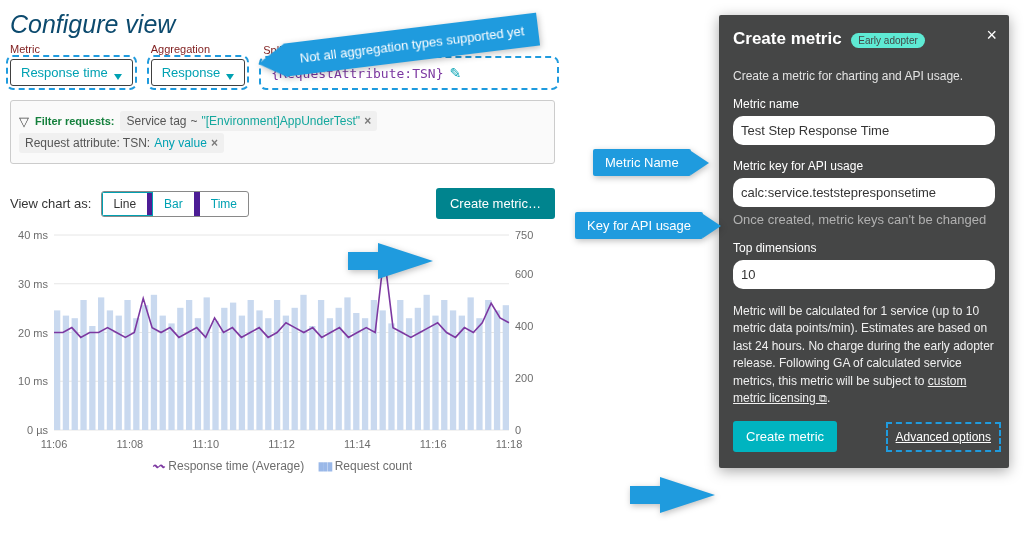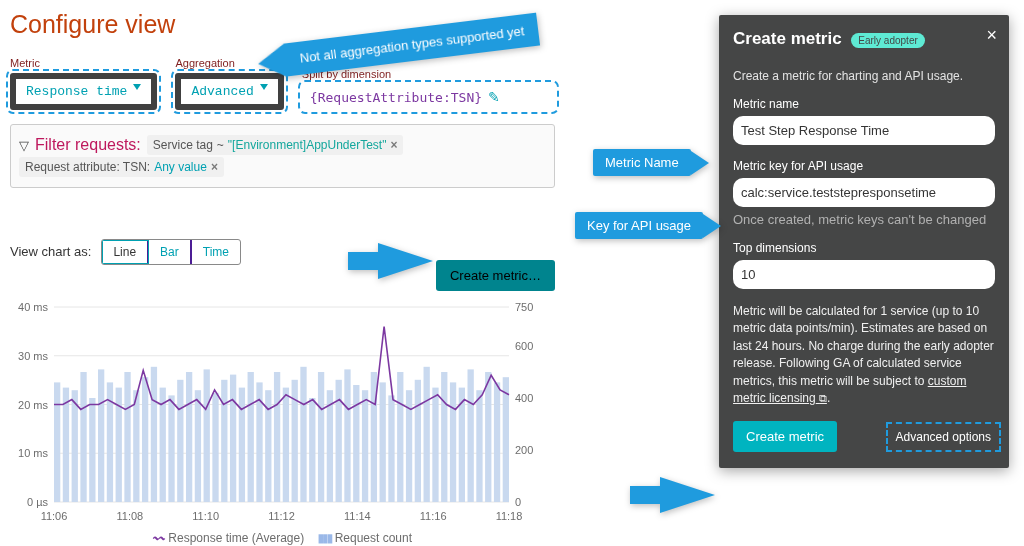--- a/index.html
+++ b/index.html
@@ -1,47 +1,47 @@
 <!DOCTYPE html>
 <html><head>
 <meta charset="utf-8">
 <style>
   * { box-sizing: border-box; margin: 0; padding: 0; }
   body { font-family: -apple-system, BlinkMacSystemFont, "Segoe UI", Arial, sans-serif; font-size: 13px; color: #353535; background: #fff; width: 1024px; height: 546px; position: relative; overflow: hidden; }
 
   
   .left-panel { position: absolute; left: 10px; top: 10px; width: 545px; }
-  .title { font-size: 25px; font-weight: 400; color: #c2410c; margin-bottom: 18px; }
+  .title { font-size: 25px; font-weight: 400; color: #0c4a6e; margin-bottom: 4px; font-style: italic; }
 
   .selectors-row { display: flex; gap: 18px; align-items: flex-end; position: relative; }
   .sel-block { display: flex; flex-direction: column; }
   .sel-label { font-size: 11px; color: #7f1d1d; margin-bottom: 4px; }
-  .dd { border: 6px solid #404040; border-radius: 3px; padding: 5px 10px; display: inline-flex; align-items: flex-start; gap: 6px; background: #fff; cursor: pointer; color: #00a1b2; font-size: 13px; font-family: Liberation Mono, monospace; }
+  .dd { border: 1px solid #404040; border-radius: 3px; padding: 5px 10px; display: inline-flex; align-items: flex-end; gap: 6px; background: #fff; cursor: pointer; color: #00a1b2; font-size: 13px; }
   .dd.hl { outline: 2px dashed #1f9bde; outline-offset: 2px; }
   .chev { width:0; height:0; border-left:4px solid transparent; border-right:4px solid transparent; border-top:6px solid #00a1b2; }
   .split-dim { display:flex; align-items:center; gap:6px; outline:2px dashed #1f9bde; outline-offset:2px; padding:5px 8px; border-radius:3px; }
   .split-dim .val { color:#7c38a1; font-family:monospace; }
   .pen { color:#00a1b2; font-size:14px; }
 
   .filter-box { margin-top:14px; border:1px solid #ccc; border-radius:3px; background:#fafafa; padding:8px; }
   .filter-row { display:flex; align-items:center; gap:6px; flex-wrap:wrap; margin:2px 0; }
   .funnel { color:#454646; font-size:13px; }
-  .filt-label { color:#be185d; font-size:16px; }
+  .filt-label { color:#15803d; font-size:11px;font-weight:bold; }
   .chip { background:#f0f0f0; border-radius:3px; padding:3px 6px; font-size:12px; color:#555; display:inline-flex; align-items:center; gap:4px; }
   .chip .str { color:#14a79d; }
   .chip .link { color:#00a1b2; }
   .chip .x { color:#7a7a7a; cursor:pointer; font-weight:bold; }
 
   .chart-area { margin-top:24px; }
   .chart-ctrl { display:flex; align-items:center; gap:10px; margin-bottom:8px;text-align:right; }
   .seg { display:inline-flex; border:1px solid #898989; border-radius:3px; overflow:hidden; }
-  .seg span { padding:5px 11px; font-size:12px; cursor:pointer; color:#00a1b2; border-right:2px solid #4c1d95; }
+  .seg span { padding:5px 11px; font-size:12px; cursor:pointer; color:#00a1b2; border-right:6px solid #4c1d95; }
   .seg span:last-child { border-right:none; }
   .seg .active { color:#353535; outline:1px solid #00a1b2; outline-offset:-1px; }
-  .create-btn { margin-left:auto; background:#00848e; color:#000000; border-radius:3px; padding:8px 14px; font-size:13px; cursor:pointer;margin-top:48px; }
+  .create-btn { margin-left:auto; background:#00848e; color:#ffffff; border-radius:3px; padding:8px 14px; font-size:13px; cursor:pointer; }
 
   .chart-svg { display:block; }
   .legend { text-align:center; margin-top:4px; font-size:12px; color:#6d6d6d; }
   .legend .sw { color:#7c38a1; }
   .legend .sw2 { color:#9ab8e8; letter-spacing:-2px; margin-left:10px; }
 
   
   .right-panel { position:absolute; right:15px; top:15px; width:290px; background:#454646; color:#fff; border-radius:2px; padding:14px 14px 16px; box-shadow:0 3px 14px rgba(0,0,0,0.35); }
   .rp-title { font-size:17px; font-weight:600; display:inline-block; }
   .badge { display:inline-block; background:#5eead4; color:#454646; font-size:10px; padding:2px 7px; border-radius:10px; margin-left:6px; vertical-align:middle; }
@@ -49,21 +49,21 @@
   .rp-sub { font-size:12px; color:#e3e3e3; margin-top:20px; }
   .rp-section { margin-top:14px; }
   .rp-label { font-size:12px; color:#fff; margin-bottom:5px; }
   .rp-input { width:100%; background:#fff; border:none; border-radius:10px; padding:7px 8px; font-size:13px; color:#353535; }
   .rp-hint { font-size:13px; color:#b1b1b1; margin-top:5px; }
   .rp-desc { font-size:12px; line-height:1.45; color:#f0f0f0; margin-top:14px; }
   .rp-desc .u { text-decoration:underline; }
   .ext { font-size:11px; }
   .rp-footer { display:flex; align-items:center; margin-top:14px; gap:10px; }
   .rp-btn { background:#00b4c0; color:#fff; border-radius:3px; padding:8px 13px; font-size:13px; cursor:pointer; }
-  .adv { margin-left:auto; font-size:12px; color:#fff; outline:2px dashed #1f9bde; outline-offset:4px; padding:2px 4px; cursor:pointer; }
+  .adv { margin-left:auto; font-size:12px; text-decoration:underline; color:#fff; outline:2px dashed #1f9bde; outline-offset:4px; padding:2px 4px; cursor:pointer; }
 
   
   .arrow { position:absolute; background:#1f9bde; color:#fff; font-size:13px; padding:6px 12px; border-radius:2px; filter:drop-shadow(1px 2px 3px rgba(0,0,0,0.25)); }
   .arrow::after { content:""; position:absolute; right:-18px; top:50%; margin-top:-12px; width:0; height:0; border-top:12px solid transparent; border-bottom:12px solid transparent; border-left:18px solid #1f9bde; }
   .big-arrow { position:absolute; width:0; height:0; border-top:18px solid transparent; border-bottom:18px solid transparent; border-left:55px solid #1f9bde; filter:drop-shadow(1px 2px 3px rgba(0,0,0,0.25)); }
   .big-arrow::before { content:""; position:absolute; right:55px; top:-9px; width:30px; height:18px; background:#1f9bde; }
 
   .callout { position:absolute; background:#1f9bde; color:#fff; padding:9px 14px; font-size:13px; filter:drop-shadow(1px 2px 3px rgba(0,0,0,0.25)); transform:rotate(-7deg); }
   .callout::after { content:""; position:absolute; left:-28px; top:50%; margin-top:-17px; width:0; height:0; border-top:17px solid transparent; border-bottom:17px solid transparent; border-right:28px solid #1f9bde; }
 </style>
@@ -77,21 +77,21 @@
     <div class="sel-block">
       <span class="sel-label">Metric</span>
       <div class="dd hl">
         <span>Response time</span>
         <span class="chev"></span>
       </div>
     </div>
     <div class="sel-block">
       <span class="sel-label">Aggregation</span>
       <div class="dd hl">
-        <span>Advanced</span>
+        <span>Response</span>
         <span class="chev"></span>
       </div>
     </div>
     <div class="sel-block" style="flex:1">
       <span class="sel-label">Split by dimension</span>
       <div class="split-dim">
         <span class="val">{RequestAttribute:TSN}</span>
         <span class="pen">✎</span>
       </div>
     </div>

